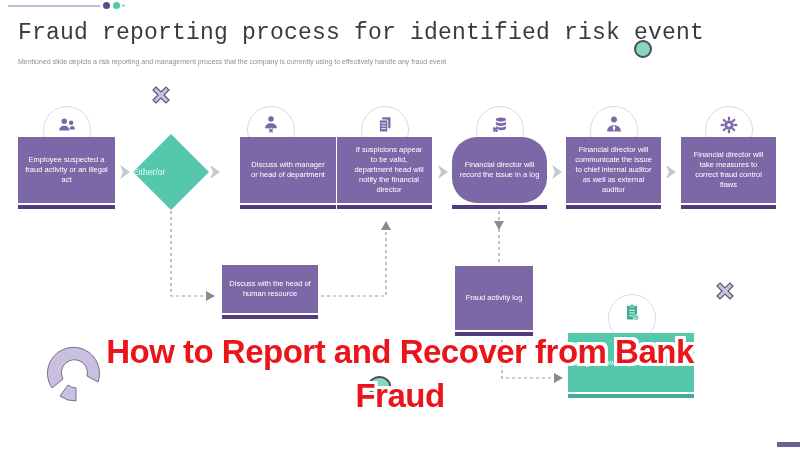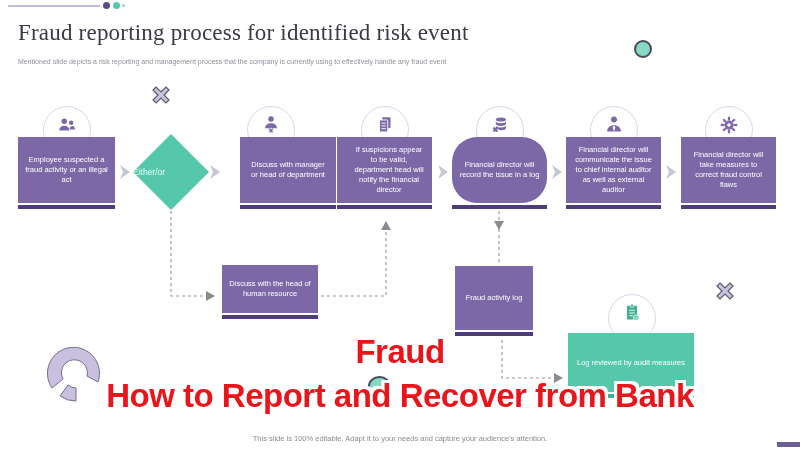--- a/index.html
+++ b/index.html
@@ -8,21 +8,21 @@
     font-family:"Liberation Sans", sans-serif; overflow:hidden;
   }
   
   .topline{position:absolute;left:8px;top:5px;width:92px;height:2px;background:#c3bbd8;}
   .dot{position:absolute;border-radius:50%;}
   .dot-purple{left:103px;top:2px;width:7px;height:7px;background:#5f4b8b;}
   .dot-teal{left:113px;top:2px;width:7px;height:7px;background:#52c7ab;}
   .dot-teal-sm{left:122px;top:4px;width:3px;height:3px;background:#9adbc9;}
   .title{
     position:absolute;left:18px;top:20px;width:700px;
-    font-family:Liberation Serif, serif;font-size:23px;color:#3a3a44;letter-spacing:.2px;
+    font-family:Liberation Mono, monospace;font-size:23px;color:#3a3a44;letter-spacing:.2px;
   }
   .subtitle{position:absolute;left:18px;top:58px;width:640px;font-size:7px;color:#8f8f9a;}
   
   .decor{position:absolute;}
   .circle-decor{width:14px;height:14px;border-radius:50%;background:#85d8c2;border:2px solid #4a4a5c;}
   .ellipse-decor{width:19px;height:16px;border-radius:50%;background:#85d8c2;border:2px solid #4a4a5c;z-index:4;}
   .corner-bar{left:777px;top:442px;width:23px;height:5px;background:#6b5f93;}
   
   .pbox{
     position:absolute;background:#7c68a7;color:#ffffff;z-index:2;
@@ -247,18 +247,17 @@
 
   <div class="pbox" style="left:455px;top:266px;width:78px;height:64px;">
       <span>Fraud activity log</span>
     </div>
 
   <div class="pbox tbox" style="left:568px;top:333px;width:126px;height:59px;z-index:3;">
       <span>Log reviewed by audit measures</span>
     </div>
 
   <div class="overlay">
+    <div>How to Report and Recover from Bank</div>
     <div>Fraud</div>
-    <div>How to Report and Recover from Bank</div>
-  </div>
-
-  <div class="footer">This slide is 100% editable. Adapt it to your needs and capture your audience's attention.</div>
+  </div>
+
 </div>
 
 </body></html>

